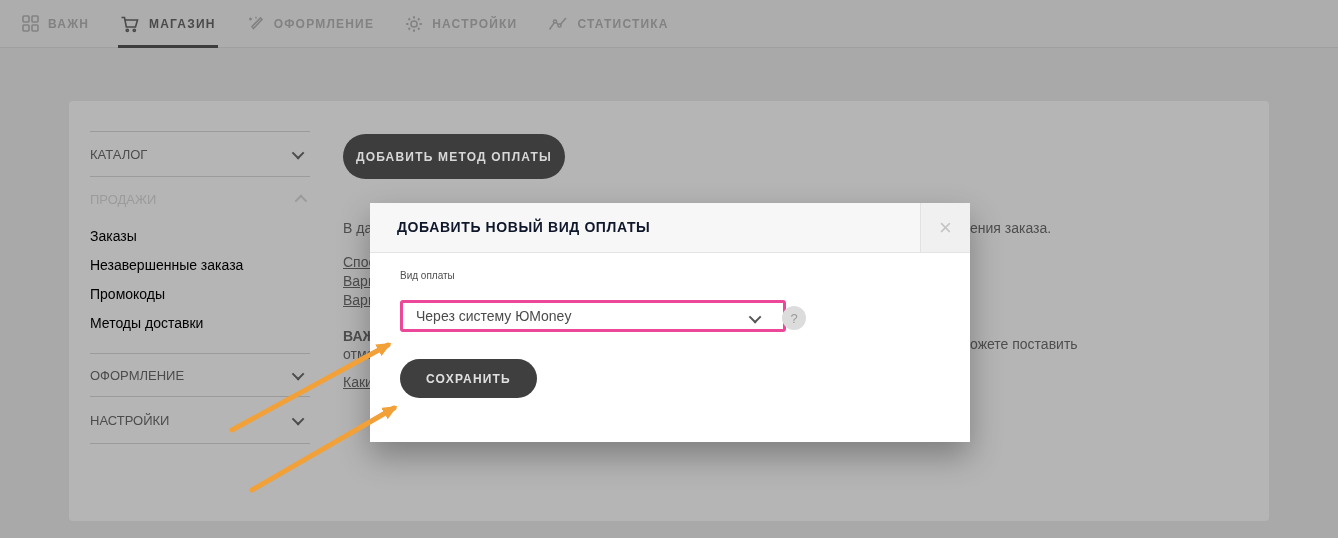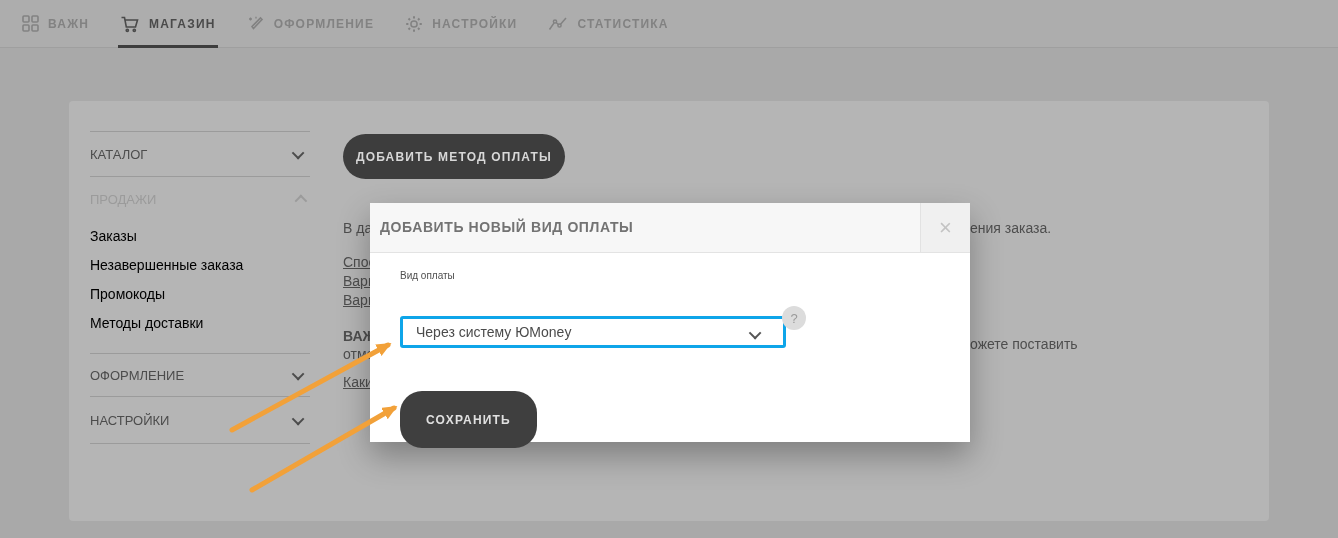--- a/index.html
+++ b/index.html
@@ -70,48 +70,48 @@
 
   
   .modal{
     position:absolute;left:370px;top:203px;width:600px;height:239px;z-index:10;
     background:#ffffff;box-shadow:0 14px 30px rgba(0,0,0,.30);
   }
   .modal-header{
     position:relative;height:50px;background:#f7f7f7;border-bottom:1px solid #e3e3e3;box-sizing:border-box;
   }
   .modal-title{
-    position:absolute;left:10px;top:0;line-height:49px;
-    font-size:14px;font-weight:bold;letter-spacing:.6px;color:#737373;white-space:nowrap;
+    position:absolute;left:27px;top:0;line-height:49px;
+    font-size:14px;font-weight:bold;letter-spacing:.6px;color:#0f172a;white-space:nowrap;
   }
   .modal-close{
     position:absolute;right:0;top:0;width:50px;height:49px;
     background:#f0f0f0;border:none;border-left:1px solid #e2e2e2;cursor:pointer;
     color:#c3c3c3;font-size:22px;line-height:49px;text-align:center;padding:0;
     font-family:inherit;
   }
   .modal-body{position:relative;height:188px;}
   .field-label{position:absolute;left:30px;top:17px;font-size:10px;color:#4f4f4f;}
   .select{
-    position:absolute;left:30px;top:63px;width:367px;height:26px;
-    border:3px solid #0ea5e9;border-radius:3px;background:#fff;cursor:pointer;
+    position:absolute;left:30px;top:47px;width:367px;height:26px;
+    border:3px solid #ec4899;border-radius:3px;background:#fff;cursor:pointer;
     display:flex;align-items:center;padding-left:13px;box-sizing:content-box;
   }
   .select-value{font-size:14px;color:#4b4b4b;}
   .select .chev{position:absolute;right:16px;top:11px;color:#555;}
   .help-btn{
     position:absolute;left:412px;top:53px;width:24px;height:24px;border:none;border-radius:50%;
     background:#dcdcdc;color:#9a9a9a;font-size:13px;cursor:pointer;
     display:flex;align-items:center;justify-content:center;font-family:inherit;padding:0;
   }
   .save-btn{
-    position:absolute;left:30px;top:106px;width:137px;height:57px;
+    position:absolute;left:30px;top:106px;width:137px;height:39px;
     background:#3f3f3f;border:none;border-radius:22px;cursor:pointer;
     color:#e0e0e0;font-size:12px;font-weight:bold;letter-spacing:1.2px;
-    font-family:inherit;display:flex;align-items:center;justify-content:center;margin-top:32px;
+    font-family:inherit;display:flex;align-items:center;justify-content:center;
   }
 
   
   .arrows{position:absolute;left:0;top:0;z-index:20;pointer-events:none;}
 </style>
 </head>
 <body>
 
 <div class="page">
 

